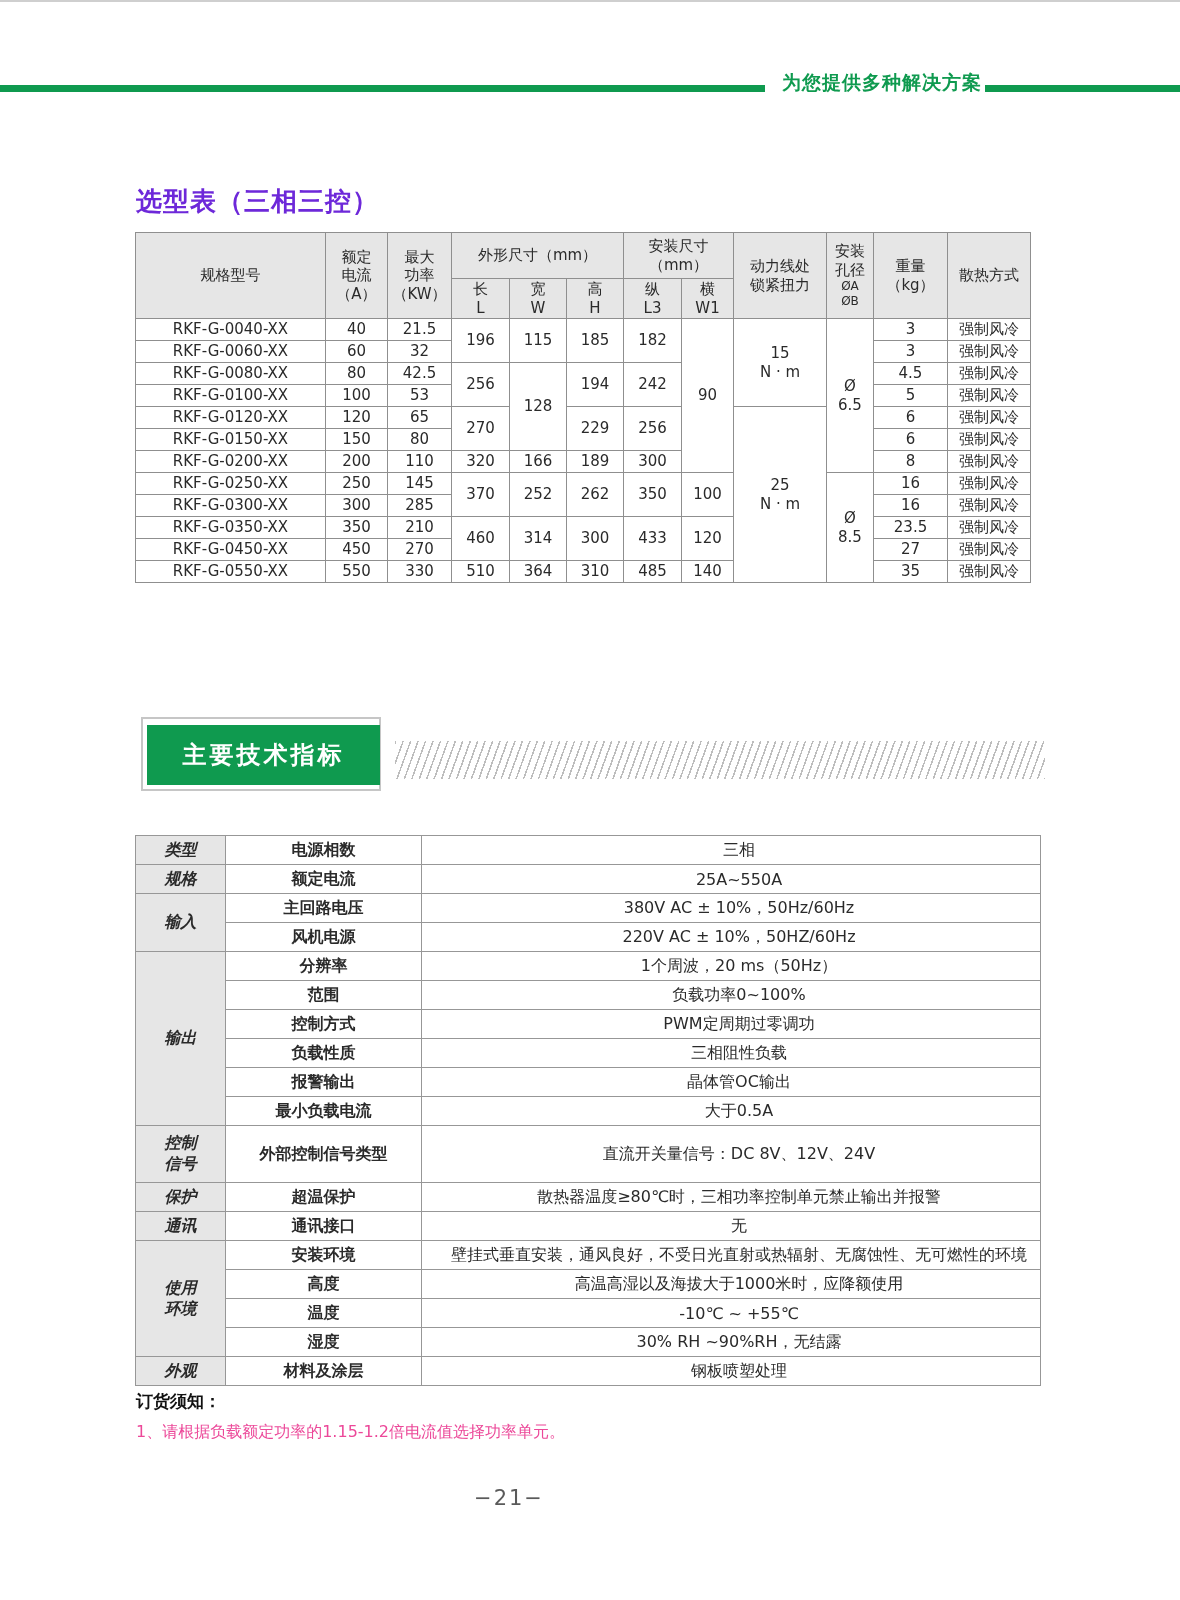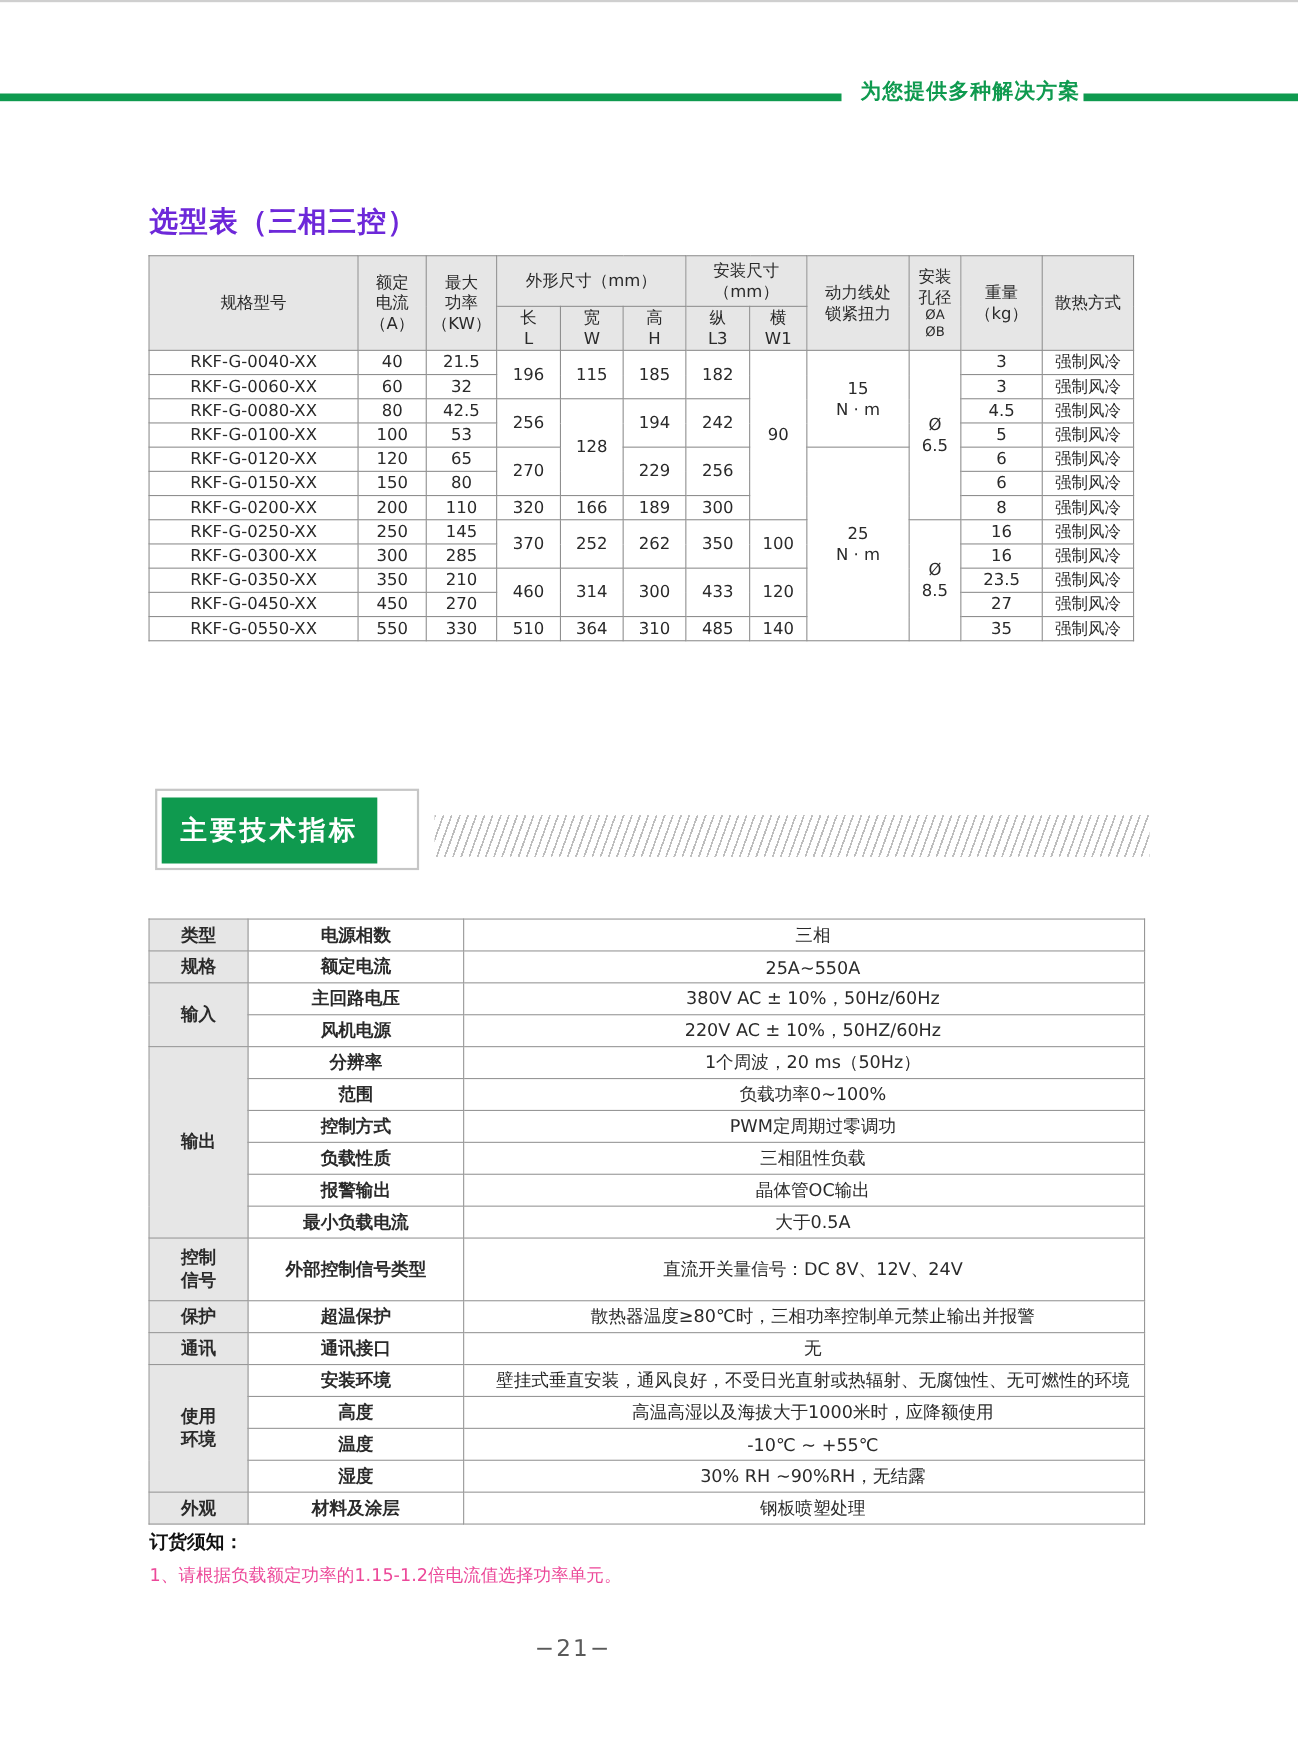--- a/index.html
+++ b/index.html
@@ -33,37 +33,37 @@
   .t1 tr.h1{height:46px;}
   .t1 tr.h2{height:40px;}
   .t1 tbody tr{height:22px;}
   .t1 .sub{font-size:12px;display:block;line-height:1.25;white-space:pre-line;}
   
   .notes{top:604px;left:136px;font-size:16px;line-height:31px;color:#222;}
   .note-label{font-weight:bold;}
   .note-indent{padding-left:43px;}
   
   .banner-frame{top:717px;left:141px;width:236px;height:70px;border:2px solid #c6c6c6;background:transparent;}
-  .banner{top:725px;left:147px;width:196px;height:60px;background:var(--green);
+  .banner{top:725px;left:147px;width:233px;height:60px;background:var(--green);
     display:flex;align-items:center;justify-content:center;}
   .banner-text{color:#ffffff;font-size:24px;font-weight:bold;letter-spacing:3px;white-space:nowrap;}
   .hatch{top:741px;left:395px;width:650px;height:38px;
     background:repeating-linear-gradient(110deg,#bdbdbd 0 1.5px,transparent 1.5px 7px);}
   
   .t2{top:835px;left:135px;width:905px;font-size:16px;}
   .t2 td{border:1px solid #979797;height:28px;vertical-align:middle;padding:0;}
   .t2 tr.tall td{height:56px;}
-  .t2 .cat{background:var(--hdr-bg);font-weight:bold;text-align:center;white-space:pre-line;line-height:1.3;}
+  .t2 .cat{background:var(--hdr-bg);font-weight:bold;text-align:center;white-space:pre-line;line-height:1.3;font-style:italic;}
   .t2 .lbl{text-align:center;font-weight:bold;}
   .t2 .val{text-align:center;padding-left:16px;}
   
   .order-title{top:1390px;left:136px;font-size:17px;font-weight:bold;color:#111;}
   .order-item{top:1422px;left:136px;font-size:16px;color:#ec4899;}
   
-  .page-num{top:1486px;left:12px;width:1018px;text-align:center;font-size:21px;color:#5a5a5a;letter-spacing:2px;}
+  .page-num{top:1486px;left:0;width:1018px;text-align:center;font-size:21px;color:#5a5a5a;letter-spacing:2px;}
 </style>
 </head>
 <body>
 
 <div class="abs top-line"></div>
 <div class="abs rule-left"></div>
 <div class="abs slogan">为您提供多种解决方案</div>
 <div class="abs rule-right"></div>
 
 <div class="abs sel-title">选型表（三相三控）</div>

